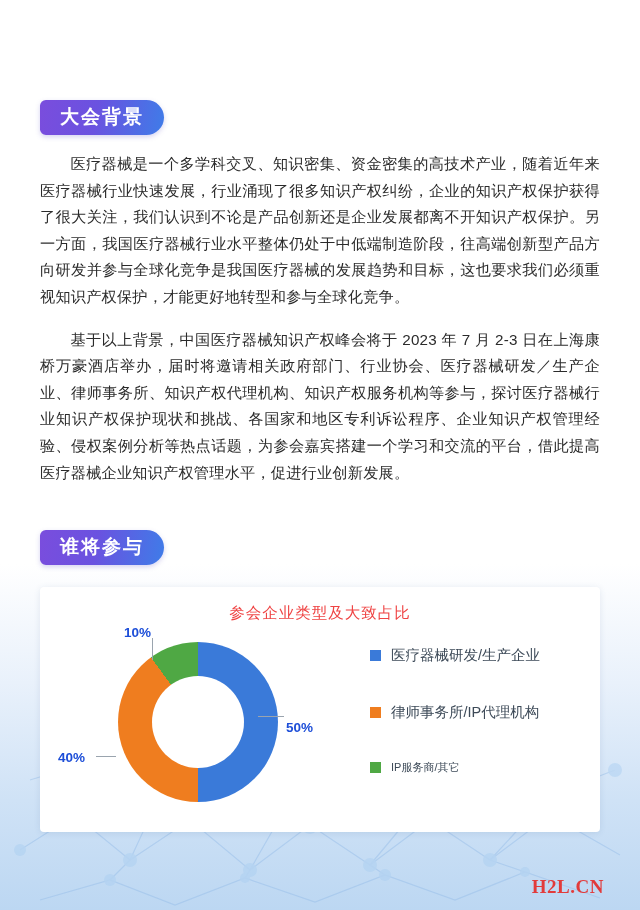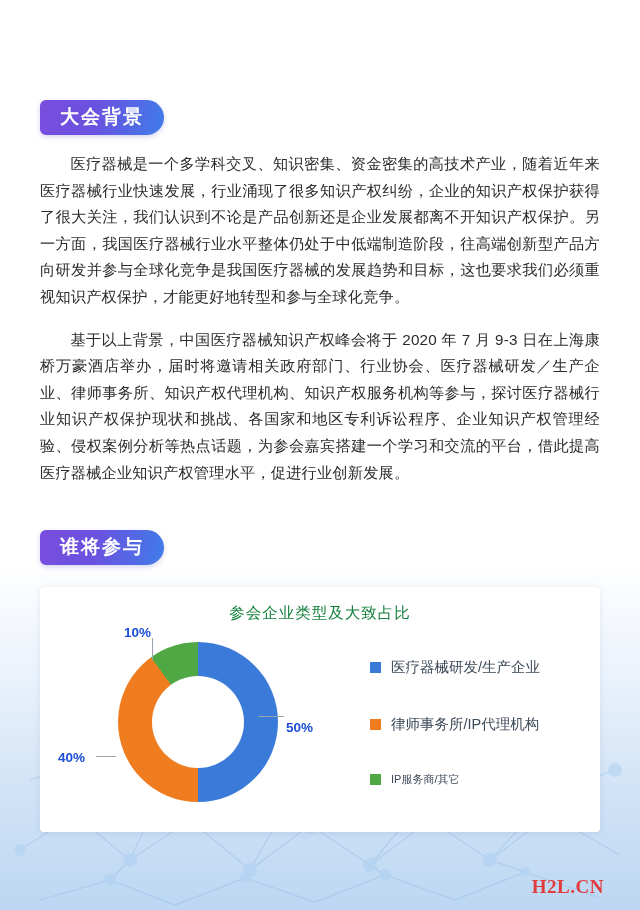--- a/index.html
+++ b/index.html
@@ -66,21 +66,21 @@
     margin-top: 22px;
     background: #ffffff;
     border-radius: 4px;
     box-shadow: 0 1px 6px rgba(60, 90, 140, 0.12);
     height: 245px;
     padding: 0;
   }
   .chart-title {
     text-align: center;
     font-size: 15.5px;
-    color: #15803d;
+    color: #ef4444;
     padding-top: 16px;
     font-weight: normal;
     letter-spacing: 1px;
   }
   .chart-body {
     position: relative;
     height: 190px;
   }
   .donut-wrap {
     position: absolute;
@@ -123,21 +123,20 @@
   .leader.l10 { left: 112px; top: 14px; width: 1px; height: 22px; }
   .legend {
     position: absolute;
     left: 330px;
     top: 22px;
   }
   .legend-row {
     display: flex;
     align-items: center;
     margin-bottom: 38px;
-    margin-top: 12px;
   }
   .legend-swatch {
     width: 11px;
     height: 11px;
     margin-right: 10px;
     flex: 0 0 auto;
   }
   .legend-text {
     font-size: 14.5px;
     color: #3d4a58;
@@ -192,21 +191,21 @@
         <circle cx="615" cy="50" r="7"></circle>
       <circle cx="20" cy="130" r="6"></circle>
     </g>
   </svg>
 
   <div class="content">
 
     <div class="section-badge">大会背景</div>
 
     <p class="para">医疗器械是一个多学科交叉、知识密集、资金密集的高技术产业，随着近年来医疗器械行业快速发展，行业涌现了很多知识产权纠纷，企业的知识产权保护获得了很大关注，我们认识到不论是产品创新还是企业发展都离不开知识产权保护。另一方面，我国医疗器械行业水平整体仍处于中低端制造阶段，往高端创新型产品方向研发并参与全球化竞争是我国医疗器械的发展趋势和目标，这也要求我们必须重视知识产权保护，才能更好地转型和参与全球化竞争。</p>
-    <p class="para">基于以上背景，中国医疗器械知识产权峰会将于 2020 年 7 月 9-3 日在上海康桥万豪酒店举办，届时将邀请相关政府部门、行业协会、医疗器械研发／生产企业、律师事务所、知识产权代理机构、知识产权服务机构等参与，探讨医疗器械行业知识产权保护现状和挑战、各国家和地区专利诉讼程序、企业知识产权管理经验、侵权案例分析等热点话题，为参会嘉宾搭建一个学习和交流的平台，借此提高医疗器械企业知识产权管理水平，促进行业创新发展。</p>
+    <p class="para">基于以上背景，中国医疗器械知识产权峰会将于 2023 年 7 月 2-3 日在上海康桥万豪酒店举办，届时将邀请相关政府部门、行业协会、医疗器械研发／生产企业、律师事务所、知识产权代理机构、知识产权服务机构等参与，探讨医疗器械行业知识产权保护现状和挑战、各国家和地区专利诉讼程序、企业知识产权管理经验、侵权案例分析等热点话题，为参会嘉宾搭建一个学习和交流的平台，借此提高医疗器械企业知识产权管理水平，促进行业创新发展。</p>
 
     <div class="section-badge second">谁将参与</div>
 
     <div class="chart-card">
       <div class="chart-title">参会企业类型及大致占比</div>
       <div class="chart-body">
 
         <div class="donut-wrap">
           <div class="donut" id="donut-ring" style="background: conic-gradient(rgb(58, 122, 217) 0deg, rgb(58, 122, 217) 180deg, rgb(239, 125, 31) 180deg, rgb(239, 125, 31) 324deg, rgb(79, 168, 68) 324deg, rgb(79, 168, 68) 360deg);"></div>
           <div class="donut-hole"></div>

